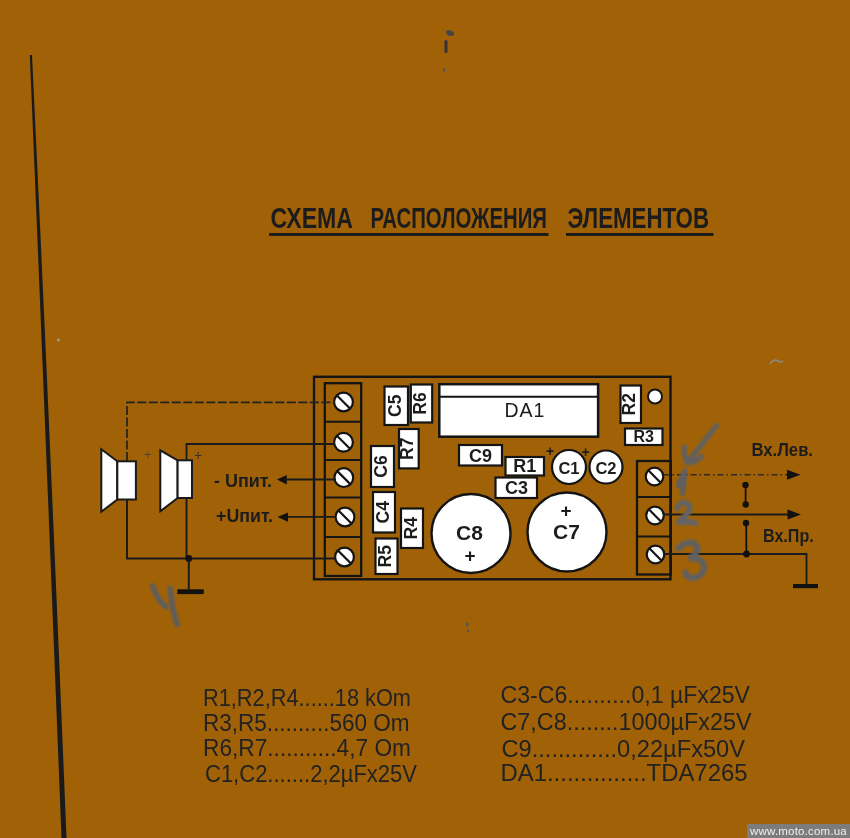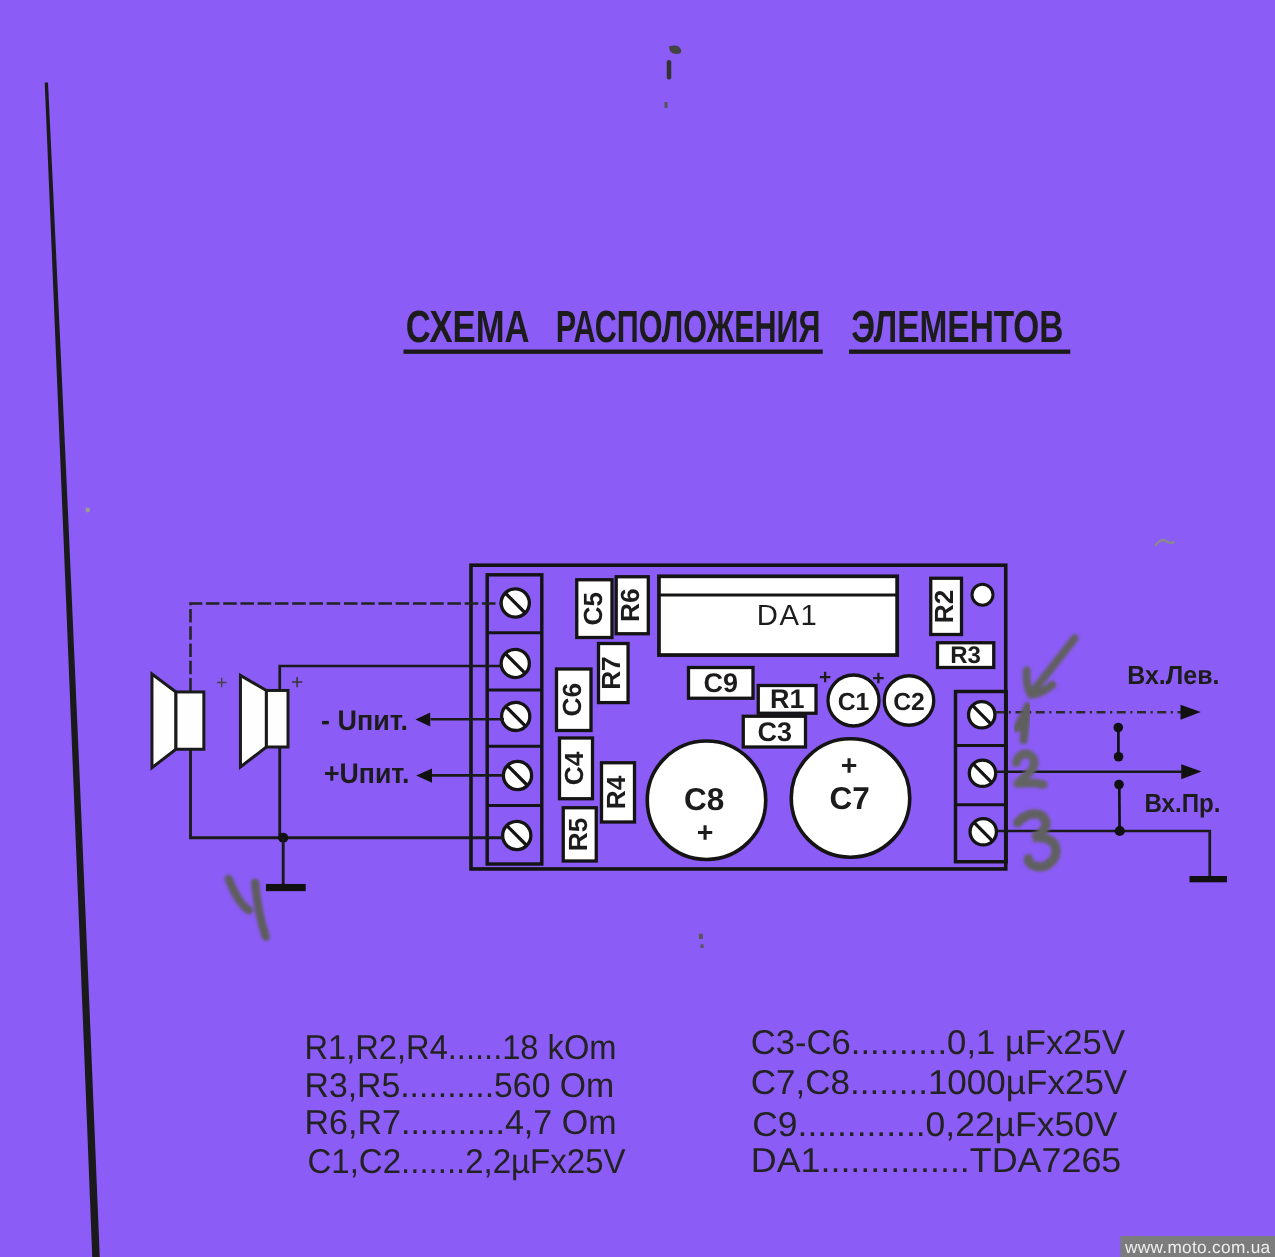--- a/index.html
+++ b/index.html
@@ -1,16 +1,16 @@
 <!DOCTYPE html>
 <html><head>
 <meta charset="utf-8">
 <style>
   html,body{margin:0;padding:0;background:#fff;}
-  #page{position:relative;width:850px;height:838px;background:#8b5cf6;overflow:hidden;
+  #page{position:relative;width:850px;height:838px;background:#a16207;overflow:hidden;
         font-family:"Liberation Sans", sans-serif;}
   svg{position:absolute;left:0;top:0;}
   text{font-family:"Liberation Sans", sans-serif;}
 </style>
 </head>
 <body>
 <div id="page">
 <svg width="850" height="838" viewBox="0 0 850 838" fill="#1c1c1c">
 
 <path d="M29.8,55 L32,55 Q50,430 66.5,838 L61.5,838 Q45.5,430 29.8,55 Z" fill="#1a1a1a"></path>

